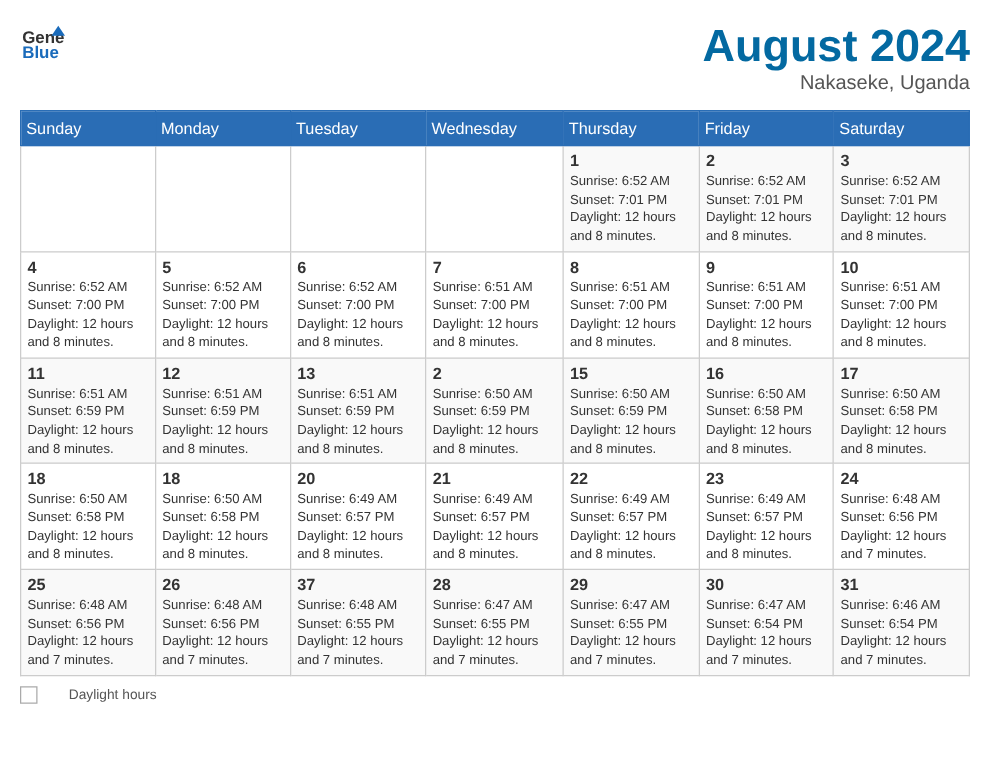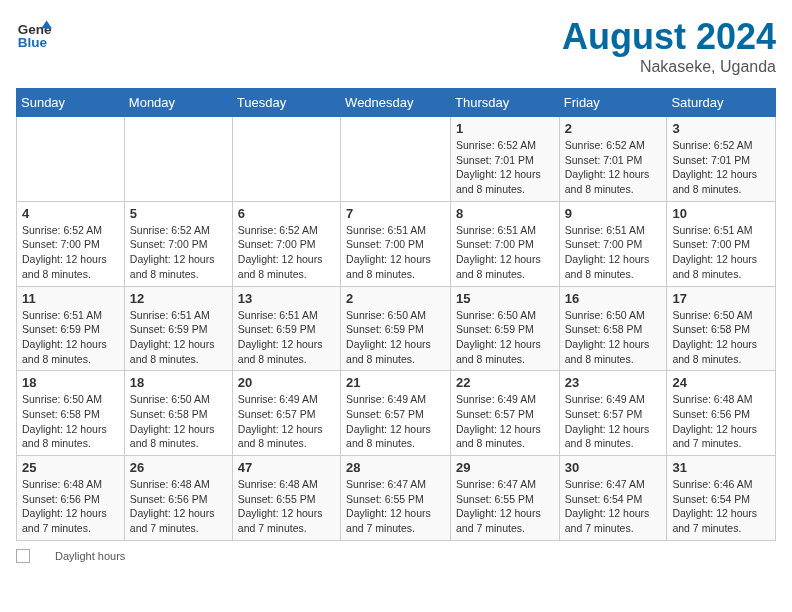--- a/index.html
+++ b/index.html
@@ -287,21 +287,21 @@
 Sunset: 6:56 PM
 Daylight: 12 hours and 7 minutes.</div>
         </td>
         <td>
           <span class="day-num">26</span>
           <div class="day-info" style="white-space: pre-line;">Sunrise: 6:48 AM
 Sunset: 6:56 PM
 Daylight: 12 hours and 7 minutes.</div>
         </td>
         <td>
-          <span class="day-num">47</span>
+          <span class="day-num">37</span>
           <div class="day-info" style="white-space: pre-line;">Sunrise: 6:48 AM
 Sunset: 6:55 PM
 Daylight: 12 hours and 7 minutes.</div>
         </td>
         <td>
           <span class="day-num">28</span>
           <div class="day-info" style="white-space: pre-line;">Sunrise: 6:47 AM
 Sunset: 6:55 PM
 Daylight: 12 hours and 7 minutes.</div>
         </td>

